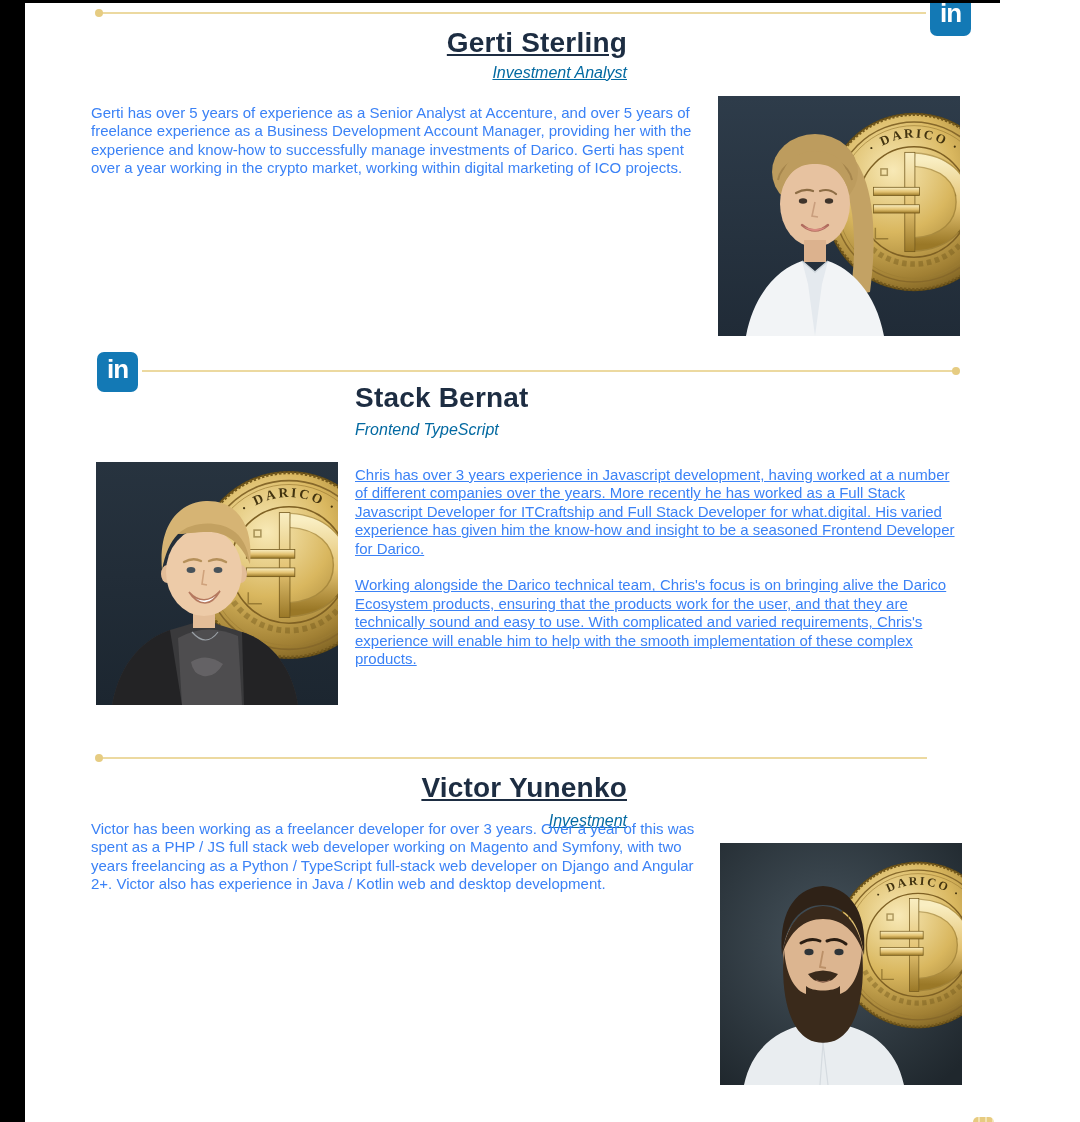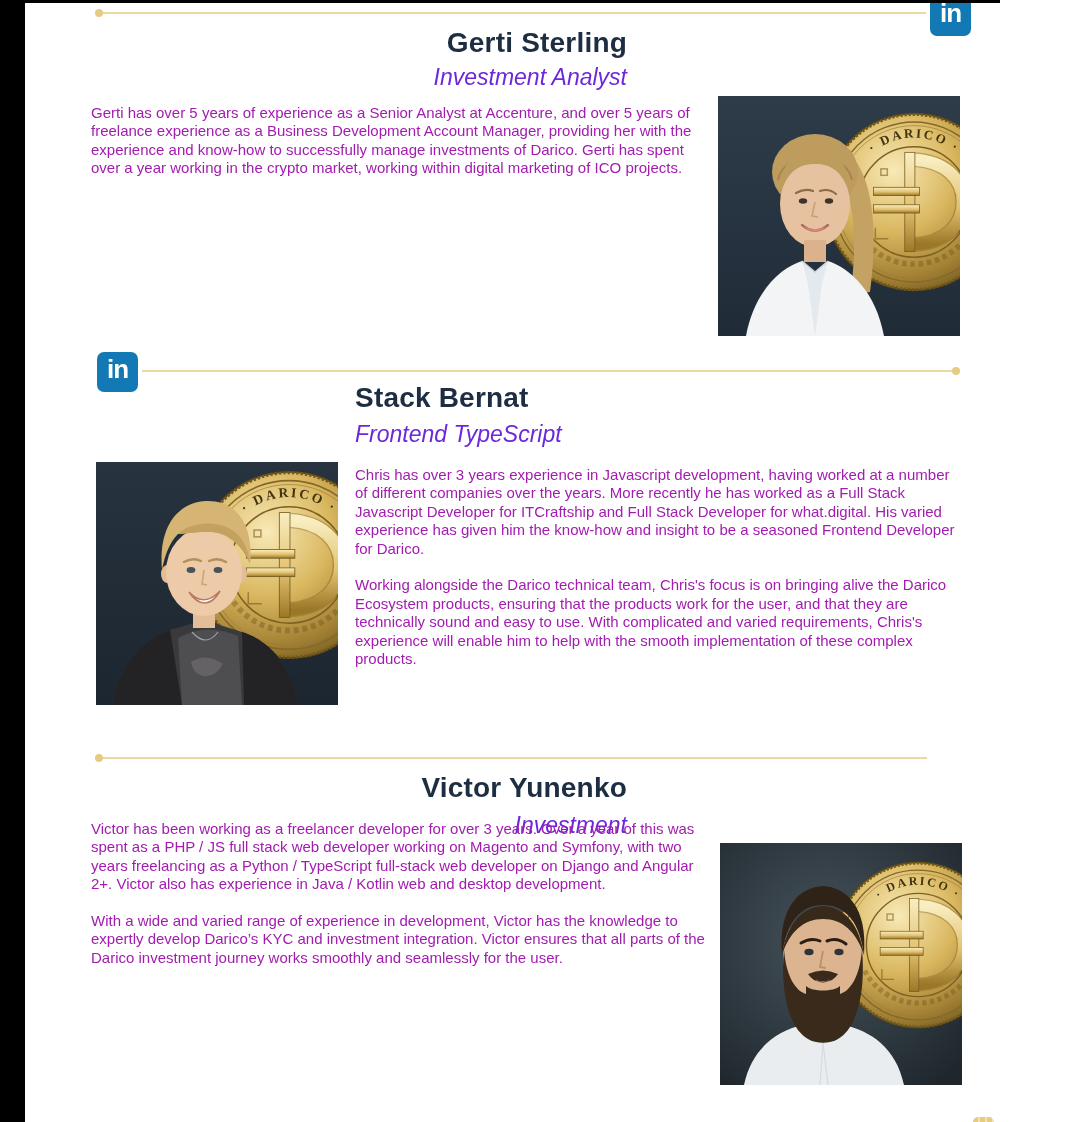--- a/index.html
+++ b/index.html
@@ -21,33 +21,33 @@
   .line3 { left:101px; top:757px; width:826px; }
 
   .li-icon { position:absolute; width:41px; height:40px; background:#1379b5; border-radius:7px;
              color:#fff; display:flex; align-items:center; justify-content:center;
              font-weight:bold; font-size:26px; letter-spacing:-1px; text-decoration:none;
              padding-bottom:5px; cursor:pointer; }
   .li1 { left:930px; top:-4px; }
   .li2 { left:97px;  top:352px; }
 
   .member-name { position:absolute; font-size:28px; font-weight:bold; color:#1d2d42; letter-spacing:.2px; white-space:nowrap; }
-  .member-role { position:absolute; font-size:23px; font-style:italic; color:#6d28d9; white-space:nowrap; }
-  .align-right { text-align:left; }
+  .member-role { position:absolute; font-size:16px; font-style:italic; color:#0369a1; white-space:nowrap; }
+  .align-right { text-align:left;text-decoration:underline; }
   .name1 { top:27px;  right:373px; }
   .role1 { top:64px;  right:373px; }
   .name2 { left:355px; top:382px; }
   .role2 { left:355px; top:421px; }
   .name3 { top:772px; right:373px; }
   .role3 { top:812px; right:373px; }
 
-  .bio { position:absolute; font-size:15px; line-height:18.4px; color:#a21caf; }
+  .bio { position:absolute; font-size:15px; line-height:18.4px; color:#3b82f6; }
   .bio p + p { margin-top:18.4px; }
   .bio1 { left:91px;  top:104px; width:608px; }
-  .bio2 { left:355px; top:466px; width:608px; }
+  .bio2 { left:355px; top:466px; width:608px;text-decoration:underline; }
   .bio3 { left:91px;  top:820px; width:622px; }
 
   .photo { position:absolute; overflow:hidden; background:#253240; }
   .photo svg { display:block; width:100%; height:100%; }
   .photo1 { left:718px; top:96px;  width:242px; height:240px; }
   .photo2 { left:96px;  top:462px; width:242px; height:243px; }
   .photo3 { left:720px; top:843px; width:242px; height:242px; }
 
   .coin-fragment { position:absolute; left:973px; top:1117px; width:21px; height:5px;
                    border-radius:10px 10px 0 0;
@@ -194,21 +194,20 @@
   </section>
 
   <section>
     <div class="gold-line line3">
       <span class="gold-dot dot-left"></span>
     </div>
     <h2 class="member-name name3 align-right">Victor Yunenko</h2>
     <div class="member-role role3 align-right">Investment</div>
     <div class="bio bio3">
       <p>Victor has been working as a freelancer developer for over 3 years. Over a year of this was spent as a PHP / JS full stack web developer working on Magento and Symfony, with two years freelancing as a Python / TypeScript full-stack web developer on Django and Angular 2+. Victor also has experience in Java / Kotlin web and desktop development.</p>
-      <p>With a wide and varied range of experience in development, Victor has the knowledge to expertly develop Darico’s KYC and investment integration. Victor ensures that all parts of the Darico investment journey works smoothly and seamlessly for the user.</p>
     </div>
     <div class="photo photo3">
       <svg viewBox="0 0 242 242" preserveAspectRatio="none">
         <rect width="242" height="242" fill="url(#pbg3)"></rect>
         <use href="#coin" x="112" y="16" width="172" height="172"></use>
         <g>
           <path d="M24,242 C32,204 58,188 82,182 L103,176 L124,182 C150,188 176,204 184,242 Z" fill="#e9edf0"></path>
           <path d="M82,182 L103,200 L124,182" fill="none" stroke="#c3cad1" stroke-width="1.6"></path>
           <path d="M103,200 L100,242 M103,200 L108,242" stroke="#d5dbe0" stroke-width="1.2" fill="none"></path>
           <rect x="90" y="150" width="26" height="32" fill="#d3a981"></rect>

